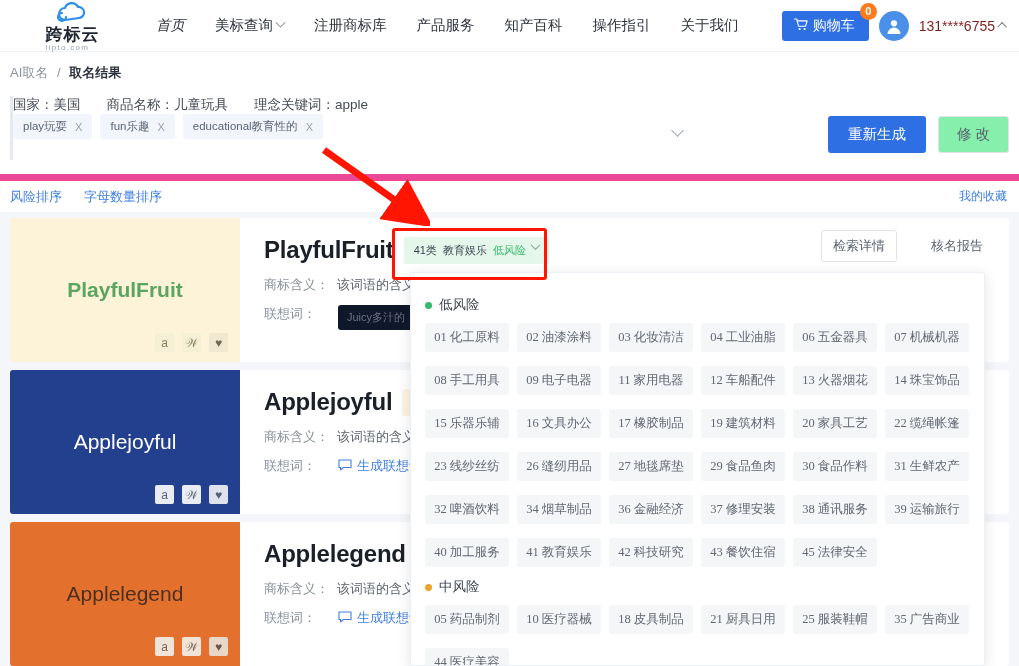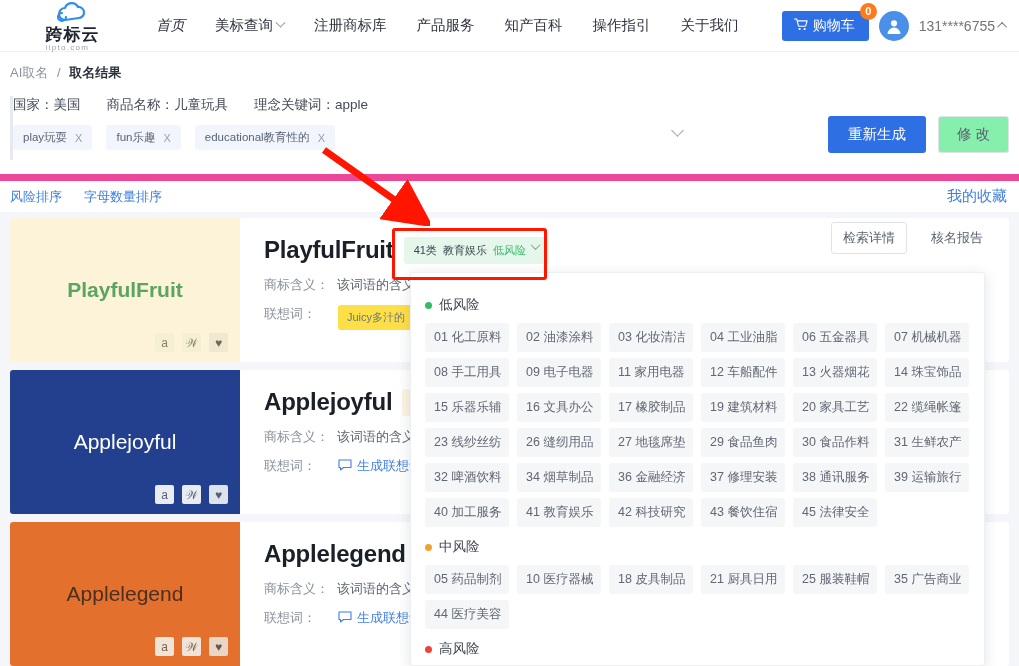--- a/index.html
+++ b/index.html
@@ -42,40 +42,40 @@
   }
   .cart-badge {
     position: absolute; top: -8px; right: -8px; width: 17px; height: 17px;
     background: #ff7a1a; color: #fff; border-radius: 50%; font-size: 11px;
     display: flex; align-items: center; justify-content: center; font-weight: 600;
   }
   .avatar {
     width: 30px; height: 30px; border-radius: 50%; background: #4a90e8;
     display: flex; align-items: center; justify-content: center; flex: none;
   }
-  .user-phone { font-size: 14px; color: #737373; display: flex; align-items: center; gap: 5px; cursor: pointer; }
+  .user-phone { font-size: 14px; color: #7f1d1d; display: flex; align-items: center; gap: 5px; cursor: pointer; }
   .caret-up {
     display: inline-block; width: 7px; height: 7px;
     border-left: 1.3px solid #6b7280; border-top: 1.3px solid #6b7280;
     transform: rotate(45deg) translateY(2px);
   }
 
   
   .crumb { padding: 12px 0 8px 10px; font-size: 13px; color: #8b929e; background: #fff; }
   .crumb b { color: #2b313b; font-weight: 700; }
   .crumb .sep { margin: 0 5px; }
 
   
   .filter-wrap { background: #fff; padding: 4px 10px 14px 10px; position: relative; }
   .filter-box {
     border-left: 3px solid #e6eaf0; position: relative; min-height: 64px;
   }
   .f-meta { display: flex; gap: 26px; font-size: 13.5px; color: #434a56; margin-top: 2px; }
   .f-meta span i { font-style: normal; color: #434a56; }
-  .chips { display: flex; gap: 14px; margin-top: 11px; }
+  .chips { display: flex; gap: 8px; }
   .chip {
     background: #f2f6fc; color: #5a6475; font-size: 11.5px; border-radius: 3px;
     padding: 5px 10px; display: flex; align-items: center; gap: 8px; cursor: pointer;
   }
   .chip .x { color: #97a0ae; font-size: 11px; }
   .expand-caret {
     position: absolute; left: 660px; top: 30px; width: 9px; height: 9px;
     border-right: 1.4px solid #9aa2ae; border-bottom: 1.4px solid #9aa2ae;
     transform: rotate(45deg); cursor: pointer;
   }
@@ -89,21 +89,21 @@
     font-size: 14.5px; border-radius: 3px; padding: 8px 18px; cursor: pointer; white-space: nowrap;
   }
 
   
   .sortbar {
     background: #fff; border-top: 7px solid #ec4899; height: 38px;
     display: flex; align-items: center; padding: 0 12px 0 10px; position: relative;
   }
   .sort-item { font-size: 13px; color: #3f7fe0; margin-right: 22px; cursor: pointer; }
   .sort-item.alt { color: #3f7fe0; }
-  .fav-link { margin-left: auto; font-size: 15px; color: #3f7fe0; cursor: pointer; }
+  .fav-link { margin-left: auto; font-size: 12px; color: #3f7fe0; cursor: pointer; }
 
   
   .results { padding: 6px 10px 0 10px; }
   .card {
     background: #fff; border-radius: 3px; display: flex; height: 144px;
     margin-bottom: 8px; overflow: hidden; position: relative;
   }
   .thumb {
     width: 230px; flex: none; position: relative; display: flex;
     align-items: center; justify-content: center;
@@ -125,25 +125,25 @@
   .risk-badge .cv {
     width: 7px; height: 7px; border-right: 1.2px solid #7fa391; border-bottom: 1.2px solid #7fa391;
     transform: rotate(45deg) translate(-1px,-1px);
   }
   .meaning { margin-top: 12px; font-size: 13px; color: #5e656f; display: flex; }
   .meaning .lab { color: #8a919c; margin-right: 8px; white-space: nowrap; }
   .assoc { margin-top: 11px; font-size: 13px; display: flex; align-items: flex-start; }
   .assoc .lab { color: #8a919c; margin-right: 22px; white-space: nowrap; }
   .assoc-chips { display: flex; flex-wrap: wrap; gap: 8px; max-width: 180px; }
   .assoc-chip {
-    background: #fde047; color: #6a7policy; color: #6b7384; font-size: 11px;
+    background: #0f172a; color: #6a7policy; color: #6b7384; font-size: 11px;
     border-radius: 3px; padding: 5px 9px; white-space: nowrap;
   }
   .gen-link { color: #3f7fe0; font-size: 13px; display: flex; align-items: center; gap: 5px; cursor: pointer; }
-  .card-actions { position: absolute; right: 14px; top: 4px; display: flex; gap: 12px; }
+  .card-actions { position: absolute; right: 14px; top: 12px; display: flex; gap: 22px; }
   .act-btn {
     border: 1px solid #dfe3e9; background: #fff; color: #5b6270; font-size: 13px;
     border-radius: 3px; padding: 6px 11px; cursor: pointer; white-space: nowrap;
   }
   .act-btn.ghost { border-color: transparent; }
 
   
   .dropdown {
     position: absolute; left: 410px; top: 272px; width: 575px; height: 394px;
     background: #fff; border: 1px solid #eceff3; border-radius: 3px;
@@ -152,21 +152,21 @@
   }
   .dd-arrow {
     position: absolute; top: -6px; left: 18px; width: 11px; height: 11px;
     background: #fff; border-left: 1px solid #eceff3; border-top: 1px solid #eceff3;
     transform: rotate(45deg);
   }
   .dd-title { display: flex; align-items: center; gap: 9px; font-size: 14px; color: #2b313b; }
   .flag { width: 21px; height: 14px; position: relative; border-radius: 1px; overflow: hidden; flex: none; }
   .dd-sec { margin-top: 11px; display: flex; align-items: center; gap: 7px; font-size: 13.5px; color: #3b414c; }
   .dot { width: 7px; height: 7px; border-radius: 50%; flex: none; }
-  .grid { display: flex; flex-wrap: wrap; gap: 6px 8px; margin-top: 9px; }
+  .grid { display: flex; flex-wrap: wrap; gap: 14px 8px; margin-top: 9px; font-family: Liberation Serif, serif; }
   .cat {
     background: #f5f6f8; color: #616773; font-size: 12.5px; border-radius: 3px;
     padding: 6px 9px; width: 84px; text-align: center; cursor: pointer; white-space: nowrap;
   }
 
   
   .anno-rect {
     position: absolute; left: 392px; top: 228px; width: 155px; height: 52px;
     border: 3px solid #ff1500; border-radius: 3px; z-index: 60; pointer-events: none;
   }

